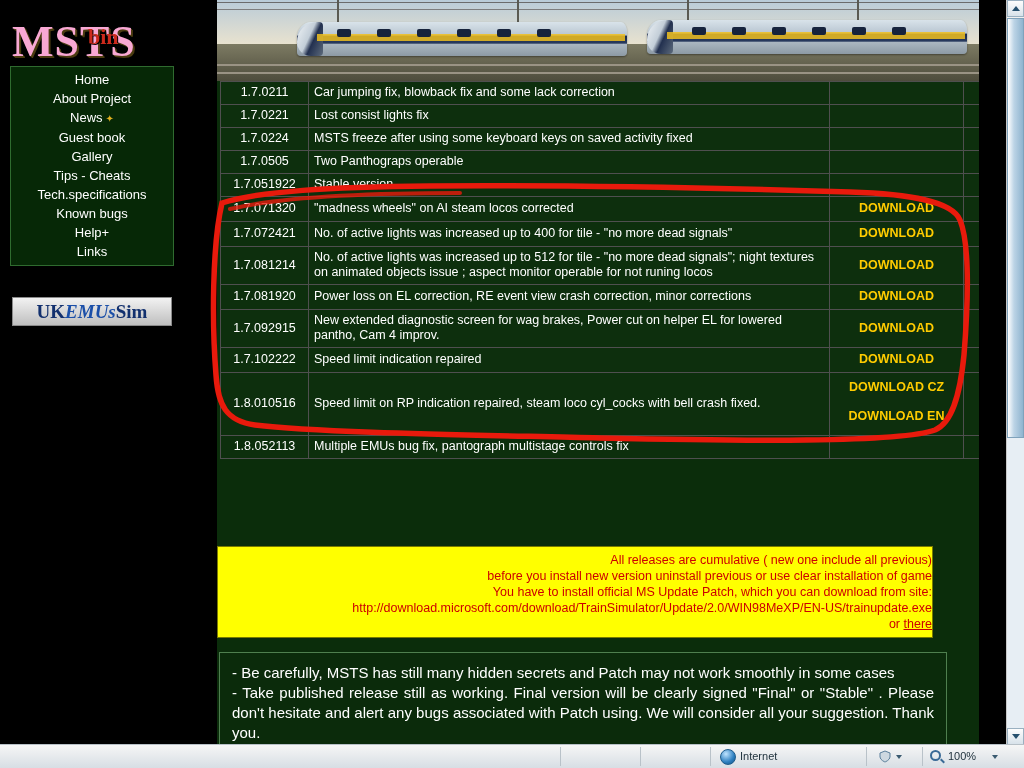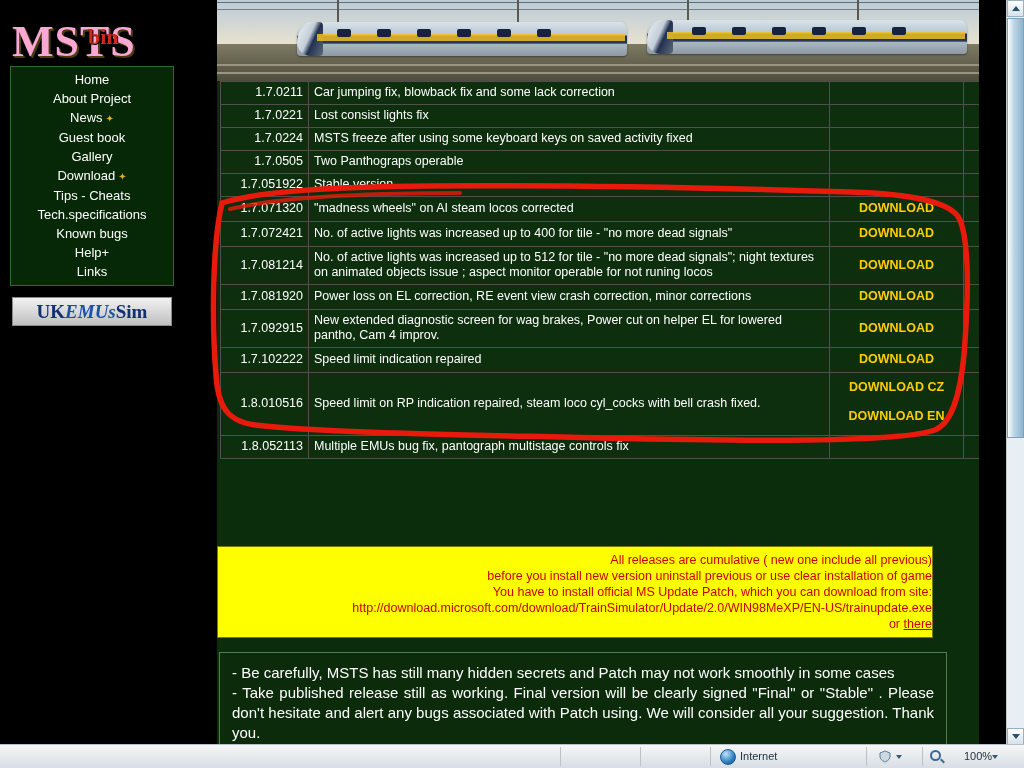--- a/index.html
+++ b/index.html
@@ -169,21 +169,21 @@
     background: #0d2f0d;
   }
   table.rel td {
     border: 1px solid #4f4f4f;
     color: #ffffff;
     font-size: 12.5px;
     padding: 3px 5px 4px 5px;
     vertical-align: middle;
     line-height: 15px;
   }
-  td.ver { width: 77px; text-align: right; white-space: nowrap; }
+  td.ver { width: 77px; text-align: center; white-space: nowrap; }
   td.desc { width: 510px; }
   td.dl { width: 123px; text-align: center; }
   td.last { width: 28px; }
   .dl-link {
     color: #ffcc00;
     font-weight: bold;
     font-size: 12.5px;
     text-decoration: none;
     display: block;
     line-height: 17px;
@@ -301,21 +301,21 @@
     background: radial-gradient(circle at 5px 4px, #bfe4ff, #2d7fc0 60%, #14517f);
     border:1px solid #1d5c8c;
   }
   #zonetext { position:absolute; left:740px; top:5px; }
   #zoombox { position: absolute; left: 930px; top: 4px; }
   #zoomicon {
     position:absolute; left:0; top:1px; width:11px;height:11px;border-radius:50%;
     border:2px solid #3a6a96; box-sizing:border-box;
   }
   #zoomicon:after{content:"";position:absolute;left:8px;top:8px;width:5px;height:2px;background:#3a6a96;transform:rotate(45deg);}
-  #zoomtext { position:absolute; left:18px; top:1px; font-size:11px;margin-left:16px; }
+  #zoomtext { position:absolute; left:18px; top:1px; font-size:11px; }
   .caret { position:absolute; width:0;height:0;border-left:3px solid transparent;border-right:3px solid transparent;border-top:4px solid #3a5a70; }
   #protect { position:absolute; left:878px; top:5px; width:14px;height:13px; }
 </style>
 </head>
 <body>
 
 <div id="page">
 
   <div id="sidebar">
 
@@ -323,21 +323,20 @@
       <span class="msts">MSTS</span>
       <span class="bin">bin</span>
     </div>
 
     <div id="nav">
       <a class="nav-item" href="#"><span>Home</span></a>
       <a class="nav-item" href="#"><span>About Project</span></a>
       <a class="nav-item" href="#"><span>News</span><span class="puzzle">✦</span></a>
       <a class="nav-item" href="#"><span>Guest book</span></a>
       <a class="nav-item" href="#"><span>Gallery</span></a>
-      <a class="nav-item" href="#"><span>Download</span><span class="puzzle">✦</span></a>
       <a class="nav-item" href="#"><span>Tips - Cheats</span></a>
       <a class="nav-item" href="#"><span>Tech.specifications</span></a>
       <a class="nav-item" href="#"><span>Known bugs</span></a>
       <a class="nav-item" href="#"><span>Help+</span></a>
       <a class="nav-item" href="#"><span>Links</span></a>
     </div>
 
     <div id="uktrainsim">
       <span>UK</span><span class="it">EMUs</span><span>Sim</span>
     </div>

